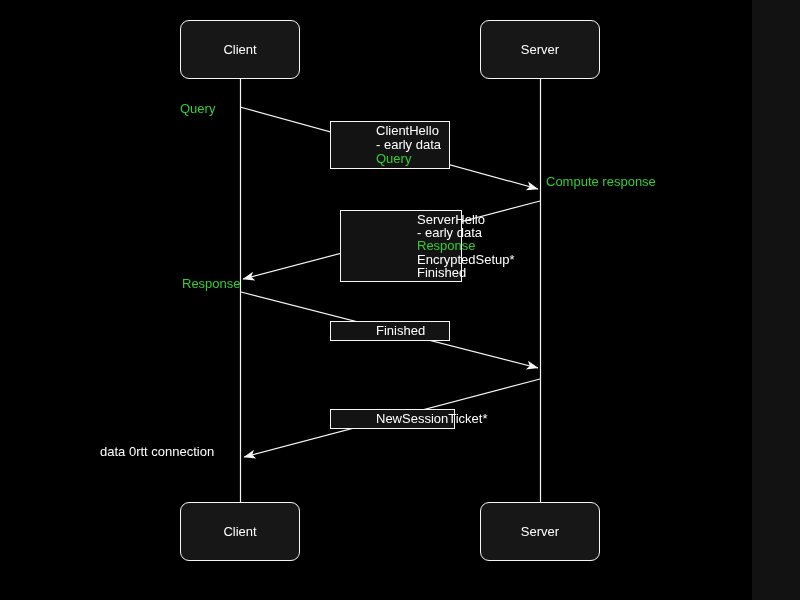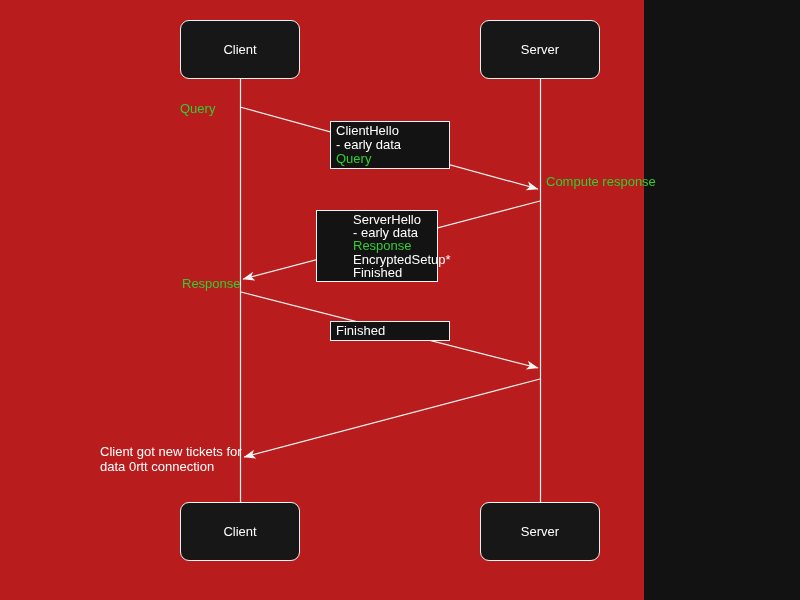--- a/index.html
+++ b/index.html
@@ -4,22 +4,22 @@
 <style>
   html, body { margin: 0; padding: 0; }
   body {
     width: 800px; height: 600px;
     background: #121212;
     font-family: "Liberation Sans", sans-serif;
     overflow: hidden;
   }
   .stage {
     position: relative;
-    width: 644px; height: 600px;
-    background: #b91c1c;
+    width: 752px; height: 600px;
+    background: #000000;
   }
   .stage svg { position: absolute; left: 0; top: 0; z-index: 1; }
 
   .actor {
     position: absolute;
     width: 120px; height: 59px;
     box-sizing: border-box;
     border: 1px solid #f5f5f5;
     border-radius: 9px;
     background: #171717;
@@ -32,21 +32,21 @@
   .msgbox {
     position: absolute;
     box-sizing: border-box;
     border: 1px solid #f5f5f5;
     background: #131313;
     padding: 2px 5px;
     color: #ffffff;
     font-size: 13px;
     z-index: 3;
   }
-  .msgbox .line { line-height: 14px; white-space: nowrap; }
+  .msgbox .line { line-height: 14px; white-space: nowrap; margin-left: 40px; }
   .msgbox.tight .line { line-height: 13.2px; }
 
   .lbl {
     position: absolute;
     font-size: 13px;
     color: #32cd32;
     white-space: nowrap;
     z-index: 2;
   }
   .green { color: #32cd32; }
@@ -90,35 +90,37 @@
   <div class="lbl" style="left:180px; top:101px;">Query</div>
   <div class="lbl" style="left:546px; top:174px;">Compute response</div>
   <div class="lbl" style="left:182px; top:276px;">Response</div>
 
   <div class="msgbox" style="left:330px; top:121px; width:120px;">
     <div class="line">ClientHello</div>
     <div class="line">- early data</div>
     <div class="line green">Query</div>
   </div>
 
-  <div class="msgbox tight" style="left:316px; top:210px; width:122px;padding-left:36px;">
+  <div class="msgbox tight" style="left:340px; top:210px; width:122px;padding-left:36px;">
     <div class="line">ServerHello</div>
     <div class="line">- early data</div>
     <div class="line green">Response</div>
     <div class="line">EncryptedSetup*</div>
     <div class="line">Finished</div>
   </div>
 
   <div class="msgbox" style="left:330px; top:321px; width:120px;">
     <div class="line">Finished</div>
   </div>
 
+  <div class="msgbox" style="left:330px; top:409px; width:125px;">
+    <div class="line">NewSessionTicket*</div>
+  </div>
 
   <div class="note" style="left:100px; top:444px;">
-    <div>Client got new tickets for</div>
     <div>data 0rtt connection</div>
   </div>
 
   <div class="actor" style="left:180px; top:502px;">
     <span>Client</span>
   </div>
   <div class="actor" style="left:480px; top:502px;">
     <span>Server</span>
   </div>
 

